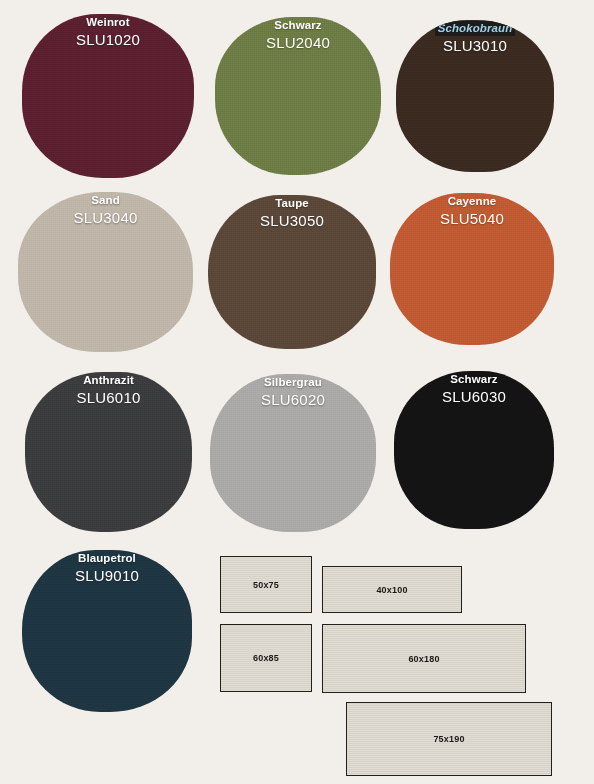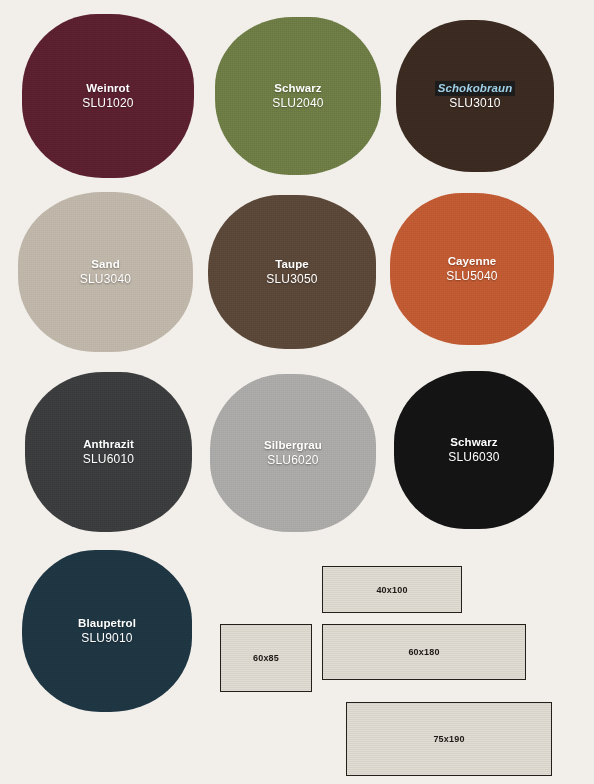--- a/index.html
+++ b/index.html
@@ -30,21 +30,20 @@
     top: 0;
     width: 594px;
     height: 784px;
   }
 
   .swatch {
     position: absolute;
     display: flex;
     flex-direction: column;
     align-items: center;
-    justify-content: center;
     box-sizing: border-box;
     
     border-radius: 44% 48% 46% 47% / 47% 44% 49% 45%;
     overflow: hidden;
   }
 
   
   .swatch::after {
     content: "";
     position: absolute;
@@ -75,21 +74,21 @@
   .swatch-name {
     display: block;
     font-size: 11.5px;
     font-weight: bold;
     color: #ffffff;
     letter-spacing: 0.1px;
     text-shadow: 0 1px 1.5px rgba(0,0,0,0.30);
   }
   .swatch-code {
     display: block;
-    font-size: 12px;
+    font-size: 15px;
     font-weight: normal;
     color: #ffffff;
     letter-spacing: 0.2px;
     text-shadow: 0 1px 1.5px rgba(0,0,0,0.30);
   }
 
   
   .swatch-label.is-selected .swatch-name {
     background: #1c1c1c;
     color: #9fd0e8;
@@ -210,27 +209,30 @@
       </div>
       <div class="swatch" style="left: 22px; top: 550px; width: 170px; height: 162px; background: rgb(30, 53, 66); border-radius: 43% 47% 48% 46% / 49% 44% 46% 48%;">
         <div class="swatch-label">
           <span class="swatch-name">Blaupetrol</span>
           <span class="swatch-code">SLU9010</span>
         </div>
       </div>
     </div>
 
   <div id="size-chart">
+      <div class="size-box" style="left: 14px; top: 4px; width: 92px; height: 57px;">
+        <span class="size-label">50x75</span>
+      </div>
       <div class="size-box" style="left: 116px; top: 14px; width: 140px; height: 47px;">
         <span class="size-label">40x100</span>
       </div>
       <div class="size-box" style="left: 14px; top: 72px; width: 92px; height: 68px;">
         <span class="size-label">60x85</span>
       </div>
-      <div class="size-box" style="left: 116px; top: 72px; width: 204px; height: 56px;">
+      <div class="size-box" style="left: 116px; top: 72px; width: 204px; height: 69px;">
         <span class="size-label">60x180</span>
       </div>
       <div class="size-box" style="left: 140px; top: 150px; width: 206px; height: 74px;">
         <span class="size-label">75x190</span>
       </div>
     </div>
 
 </div>
 
 </body></html>

